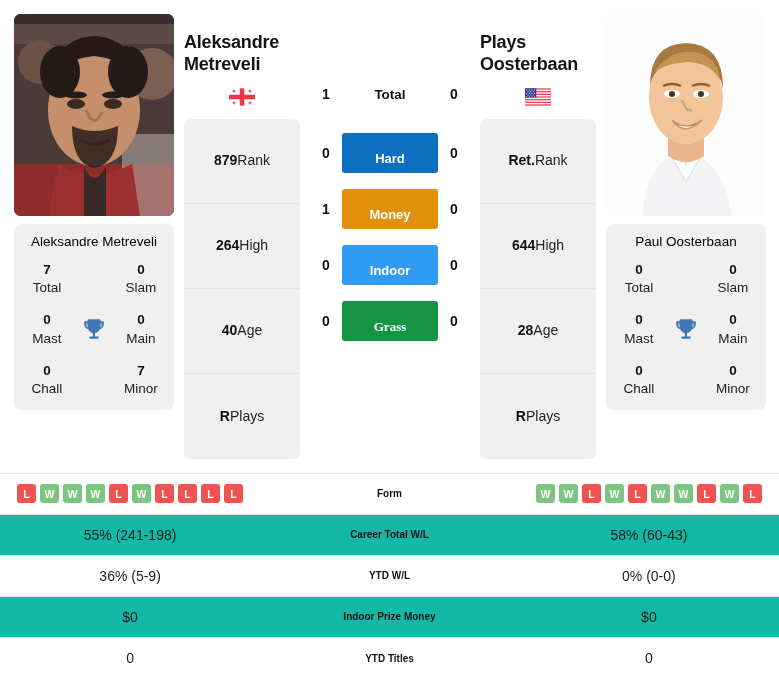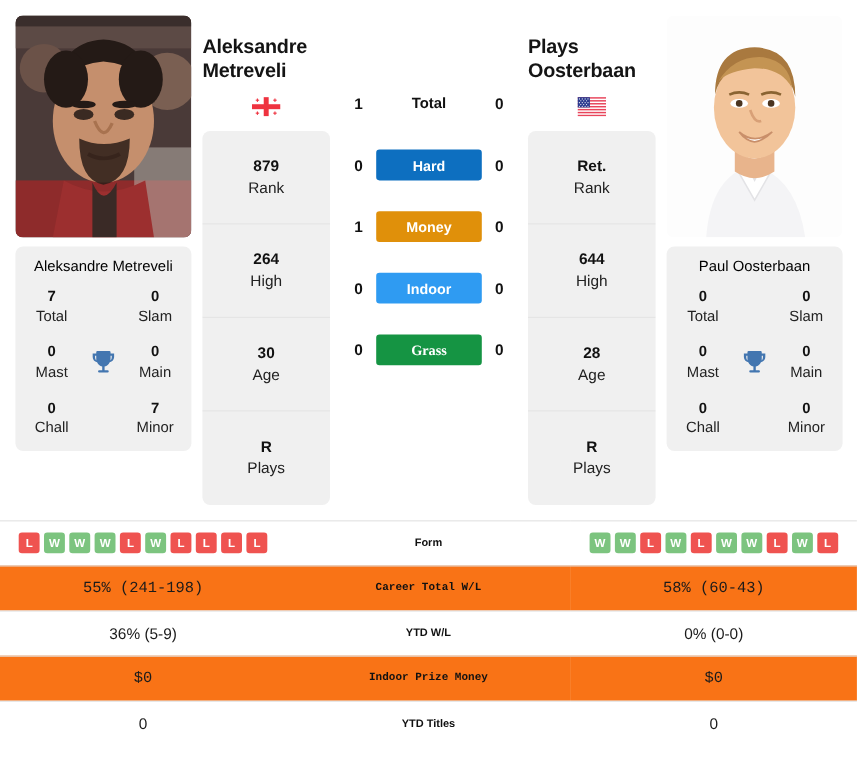--- a/index.html
+++ b/index.html
@@ -80,21 +80,21 @@
   .flag svg { display: block; }
 
   .attr-stack {
     margin-top: 11px;
     background: #f0f0f0;
     border-radius: 7px;
     overflow: hidden;
   }
   .attr-cellbox {
     height: 85px;
-    display: flex; flex-direction: column;
+    display: flex; 
     align-items: center; justify-content: center;
     border-bottom: 1px solid #e4e4e4;
   }
   .attr-cellbox:last-child { border-bottom: none; }
   .attr-val { font-size: 14px; font-weight: bold; color: #111; line-height: 1.4; }
   .attr-lab { font-size: 14px; color: #222; line-height: 1.4; }
 
   
   .h2h-col {
     flex: 1 1 auto;
@@ -115,37 +115,37 @@
   .h2h-mid { text-align: center; }
   .h2h-total-label {
     font-size: 13.5px;
     font-weight: bold;
     color: #111;
   }
   .surface-badge {
     display: block;
     width: 96px;
     margin: 11px auto;
-    padding: 8px 0 6px 0;
+    padding: 19px 0 6px 0;
     border-radius: 3px;
     color: #ffffff;
     font-size: 13px;
     font-weight: bold;
     text-align: center;
     line-height: 1.15;
   }
 
   
   .stats-table {
     width: 100%;
     border-collapse: collapse;
     margin-top: 14px;
   }
   .stats-table tr { border-top: 1px solid #e2e2e2; }
-  .stats-table tr.striped { background: #f97316; font-family: Liberation Mono, monospace; }
+  .stats-table tr.striped { background: #14b8a6; }
   .stats-table td {
     padding: 0;
     height: 41px;
     vertical-align: middle;
   }
   .st-side {
     width: 33.4%;
     text-align: center;
     font-size: 14px;
     color: #1b1b1b;
@@ -269,21 +269,21 @@
     <div class="attr-stack">
       <div class="attr-cellbox">
         <div class="attr-val">879</div>
         <div class="attr-lab">Rank</div>
       </div>
       <div class="attr-cellbox">
         <div class="attr-val">264</div>
         <div class="attr-lab">High</div>
       </div>
       <div class="attr-cellbox">
-        <div class="attr-val">30</div>
+        <div class="attr-val">40</div>
         <div class="attr-lab">Age</div>
       </div>
       <div class="attr-cellbox">
         <div class="attr-val">R</div>
         <div class="attr-lab">Plays</div>
       </div>
     </div>
   </div>
 
   <div class="h2h-col">

